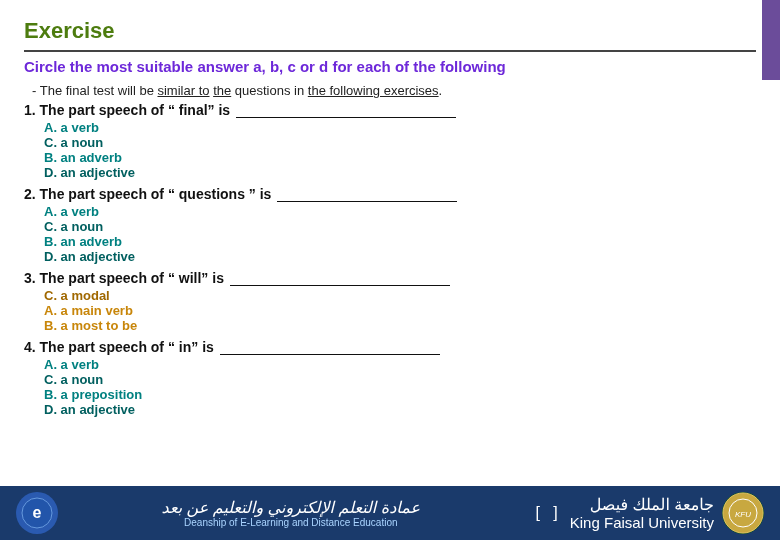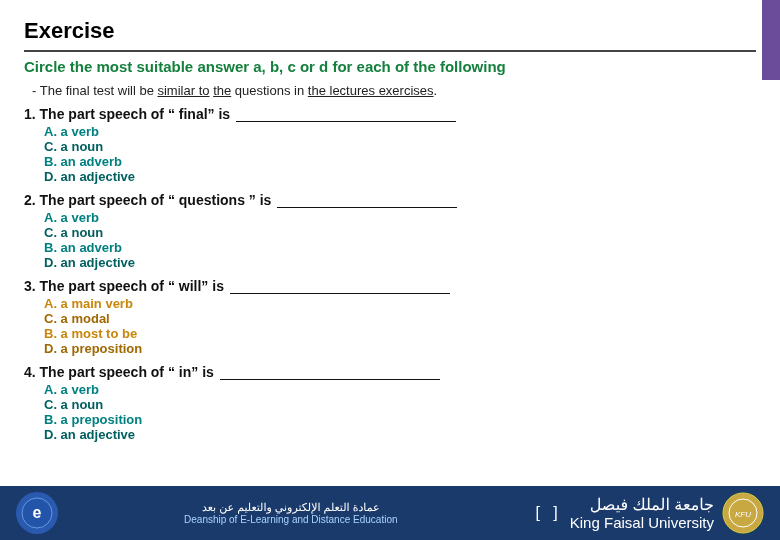--- a/index.html
+++ b/index.html
@@ -29,50 +29,49 @@
       background: #6b4c9a;
     }
 
     .content {
       padding: 18px 24px 0 24px;
     }
 
     .exercise-title {
       font-size: 22px;
       font-weight: bold;
-      color: #000000;
+      color: #4d7c0f;
       margin-bottom: 6px;
     }
 
     .section-divider {
       border: none;
       border-top: 2px solid #444;
       margin-bottom: 6px;
     }
 
     .circle-instruction {
       font-size: 15px;
       font-weight: bold;
-      color: #15803d;
+      color: #6d28d9;
       margin-bottom: 8px;
     }
 
     .intro-text {
       font-size: 13px;
       color: #222;
       margin-bottom: 4px;
       margin-left: 8px;
     }
 
     .intro-text u {
     }
 
     .question-block {
       margin-bottom: 6px;
-      margin-top: 8px;
     }
 
     .question-text {
       font-size: 14px;
       font-weight: bold;
       color: #111;
       margin-bottom: 2px;
     }
 
     .answers-row {
@@ -134,25 +133,26 @@
       align-items: center;
       justify-content: center;
       color: #fff;
       font-size: 18px;
       font-weight: bold;
       flex-shrink: 0;
     }
 
     .footer-arabic {
       color: #fff;
-      font-size: 11px;
+      font-size: 16px;
       text-align: center;
       direction: rtl;
       flex: 1;
       padding: 0 10px;
+      font-style: italic;
     }
 
     .footer-arabic-sub {
       color: #aad4ff;
       font-size: 10px;
       text-align: center;
       direction: ltr;
     }
 
     .footer-brackets {
@@ -216,21 +216,21 @@
   <div class="accent-bar"></div>
 
   <div class="content">
 
     <div class="exercise-title">Exercise</div>
     <hr class="section-divider">
 
     <div class="circle-instruction">Circle the most suitable answer a, b, c or d for each of the following</div>
 
     <div class="intro-text">
-      - The final test will be <u>similar to</u> <u>the</u> questions in <u>the lectures exercises</u>.
+      - The final test will be <u>similar to</u> <u>the</u> questions in <u>the following exercises</u>.
     </div>
 
     <div class="question-block">
       <div class="question-text">
         1. The part speech of “ final” is <span class="underline-blank"></span>
       </div>
       <div class="answers-row">
         <div class="answer-left">
           <div class="answer-option teal">A. a verb</div>
           <div class="answer-option dark-teal">C. a noun</div>
@@ -257,26 +257,25 @@
         </div>
       </div>
     </div>
 
     <div class="question-block">
       <div class="question-text">
         3. The part speech of “ will” is <span class="underline-blank"></span>
       </div>
       <div class="answers-row">
         <div class="answer-left">
+          <div class="answer-option dark-orange">C. a modal</div>
           <div class="answer-option orange">A. a main verb</div>
-          <div class="answer-option dark-orange">C. a modal</div>
         </div>
         <div class="answer-right">
           <div class="answer-option orange">B. a most to be</div>
-          <div class="answer-option dark-orange">D. a preposition</div>
         </div>
       </div>
     </div>
 
     <div class="question-block">
       <div class="question-text">
         4. The part speech of “ in” is <span class="underline-blank"></span>
       </div>
       <div class="answers-row">
         <div class="answer-left">

